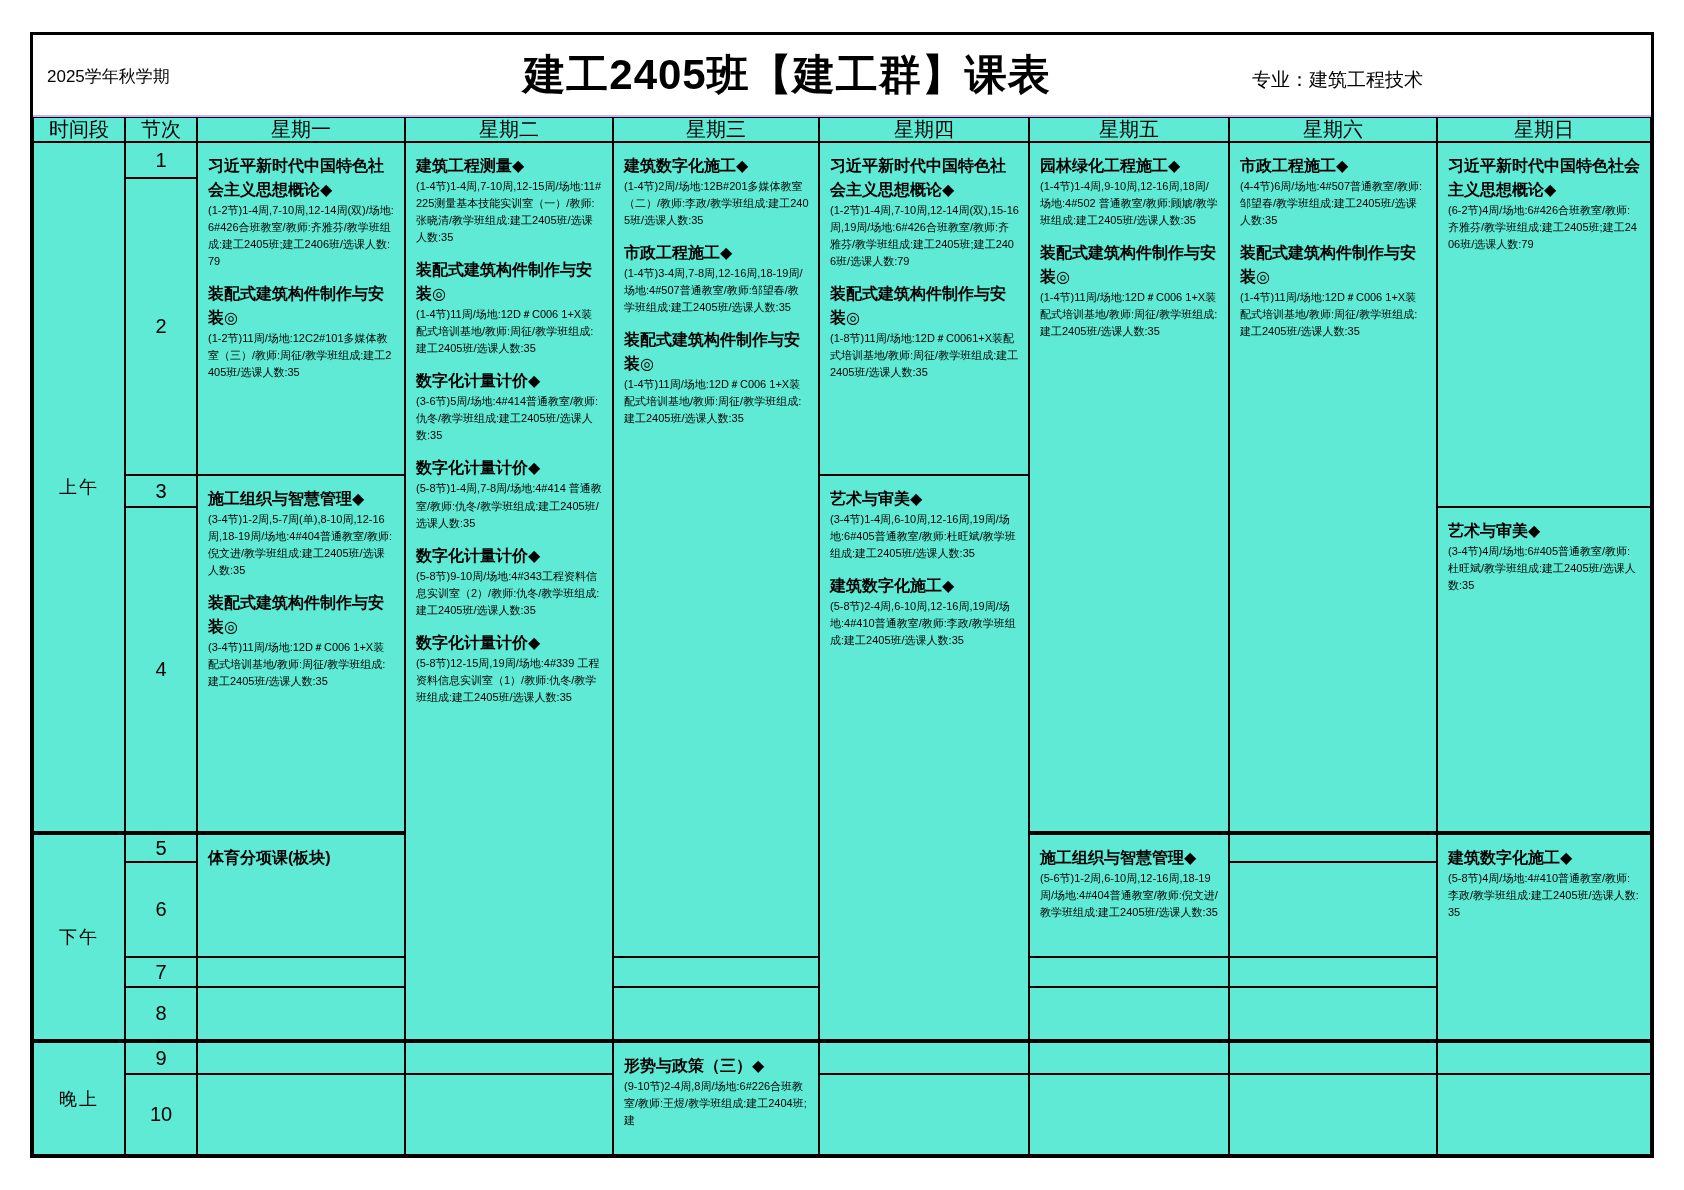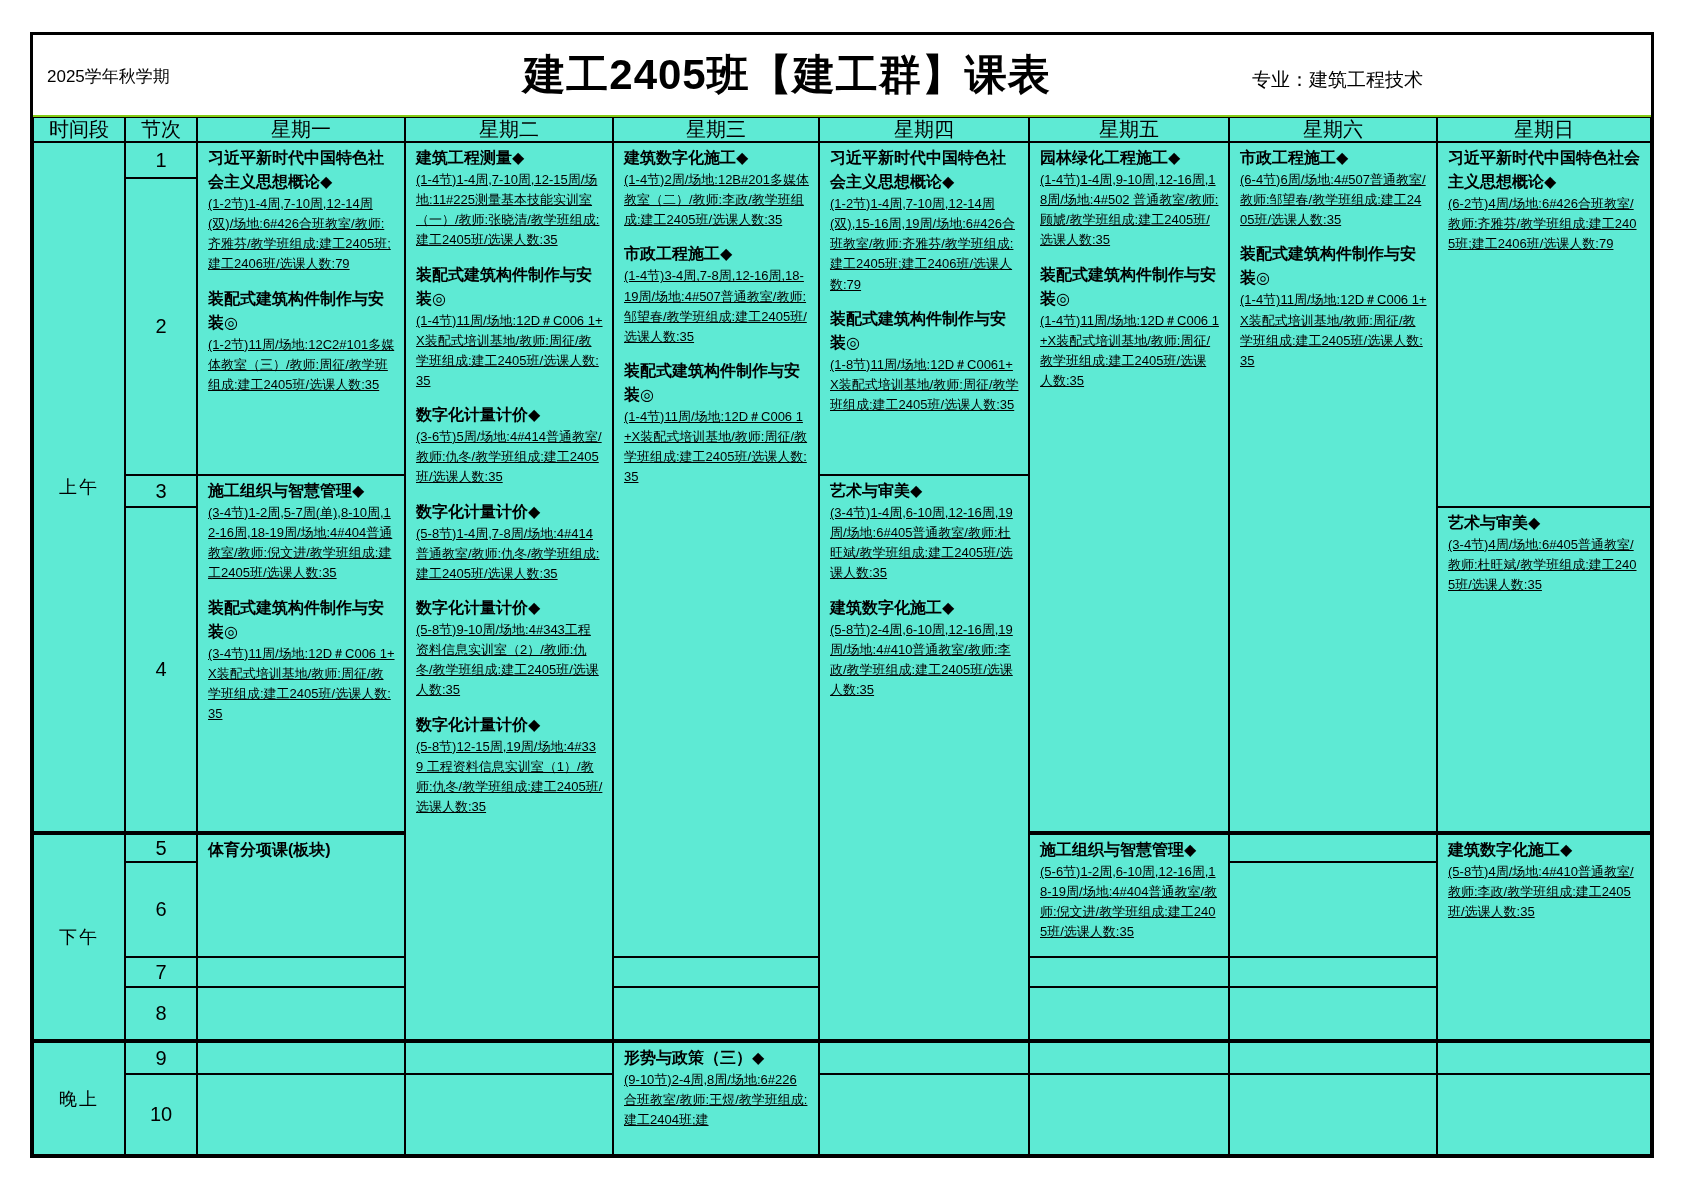--- a/index.html
+++ b/index.html
@@ -1,35 +1,35 @@
 <!DOCTYPE html>
 <html><head>
 <meta charset="utf-8">
 <style>
   html,body{margin:0;padding:0;background:#fff;color:#000;
     font-family:"Liberation Sans","DejaVu Sans",sans-serif;}
   .page{position:relative;width:1684px;height:1190px;background:#fff;overflow:hidden;}
   .sheet{position:absolute;left:30px;top:32px;width:1624px;height:1126px;
     border:3px solid #000;box-sizing:border-box;background:#fff;}
-  .topbar{position:relative;height:80px;border-bottom:2px solid #84cc16;}
+  .topbar{position:relative;height:80px;border-bottom:2px solid #c4b5fd;}
   .semester{position:absolute;left:14px;top:30px;font-size:17px;}
   .sheet-title{position:absolute;left:0;right:110px;top:12px;text-align:center;
     font-size:42px;font-weight:900;letter-spacing:1px;}
   .major{position:absolute;right:228px;top:32px;font-size:19px;}
   .grid{display:grid;width:100%;height:1038px;
     grid-template-columns:92px 72px 208px 208px 206px 210px 200px 208px 1fr;
     grid-template-rows:25px 36px 297px 32px 325px 30px 95px 30px 53px 34px 1fr;}
   .cell{border:1px solid #000;box-sizing:border-box;background:#5eead4;overflow:hidden;}
   .thick{border-top-width:3px;}
   .hcell{display:flex;align-items:center;justify-content:center;font-size:20px;}
   .scell{display:flex;align-items:center;justify-content:center;font-size:18px;letter-spacing:2px;}
   .pcell{display:flex;align-items:center;justify-content:center;font-size:20px;}
-  .ccell{padding:3px 9px 5px 10px;}
+  .ccell{padding:11px 9px 5px 10px;}
   .course-title{font-weight:bold;font-size:16px;line-height:1.5;word-break:break-all;}
-  .course-detail{font-size:13px;line-height:1.55;word-break:break-all;text-decoration:underline;}
+  .course-detail{font-size:11px;line-height:1.55;word-break:break-all;}
   .course + .course{margin-top:12px;}
 </style>
 </head>
 <body>
 
 <div class="page">
   <div class="sheet">
 
     <div class="topbar">
       <div class="semester">2025学年秋学期</div>
@@ -186,21 +186,21 @@
         </div>
       </div>
       <div class="cell" style="grid-area:8/7/9/8"></div>
       <div class="cell" style="grid-area:9/7/10/8"></div>
       <div class="cell thick" style="grid-area:10/7/11/8"></div>
       <div class="cell" style="grid-area:11/7/12/8"></div>
 
       <div class="cell ccell" style="grid-area:2/8/6/9">
         <div class="course">
           <div class="course-title">市政工程施工◆</div>
-          <div class="course-detail">(6-4节)6周/场地:4#507普通教室/教师:邹望春/教学班组成:建工2405班/选课人数:35</div>
+          <div class="course-detail">(4-4节)6周/场地:4#507普通教室/教师:邹望春/教学班组成:建工2405班/选课人数:35</div>
         </div>
         <div class="course">
           <div class="course-title">装配式建筑构件制作与安装◎</div>
           <div class="course-detail">(1-4节)11周/场地:12D＃C006 1+X装配式培训基地/教师:周征/教学班组成:建工2405班/选课人数:35</div>
         </div>
       </div>
       <div class="cell thick" style="grid-area:6/8/7/9"></div>
       <div class="cell" style="grid-area:7/8/8/9"></div>
       <div class="cell" style="grid-area:8/8/9/9"></div>
       <div class="cell" style="grid-area:9/8/10/9"></div>

